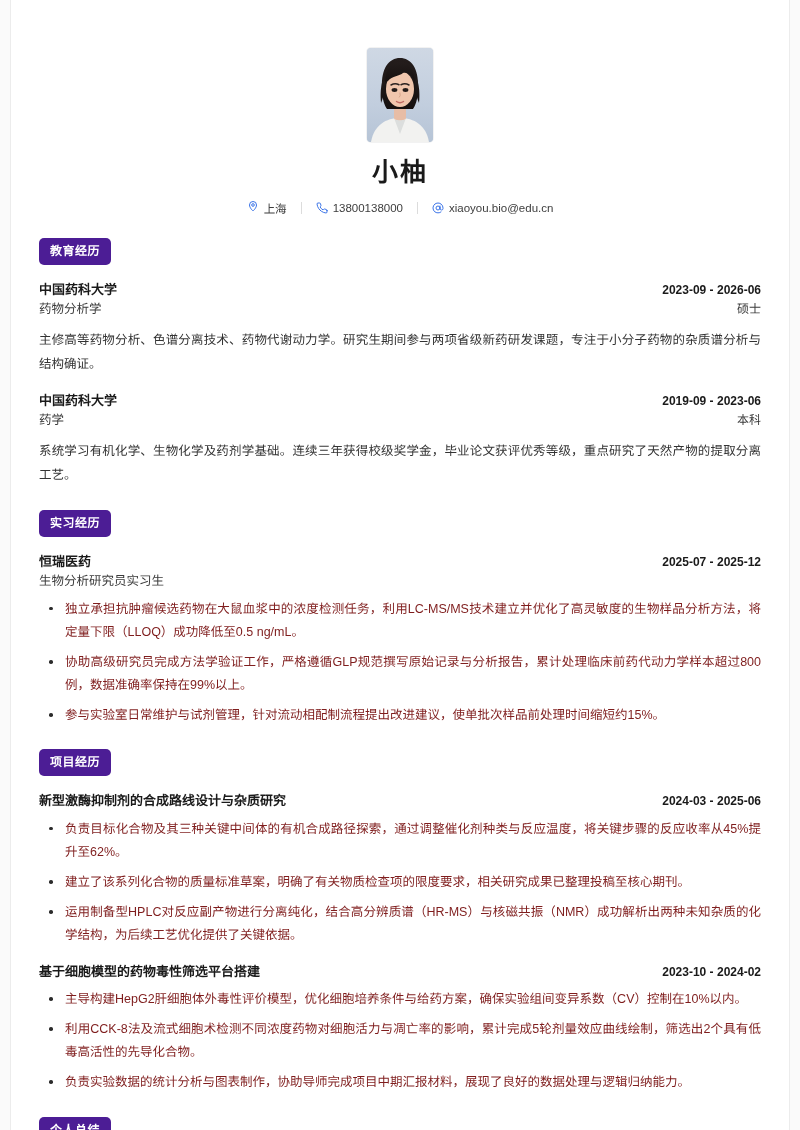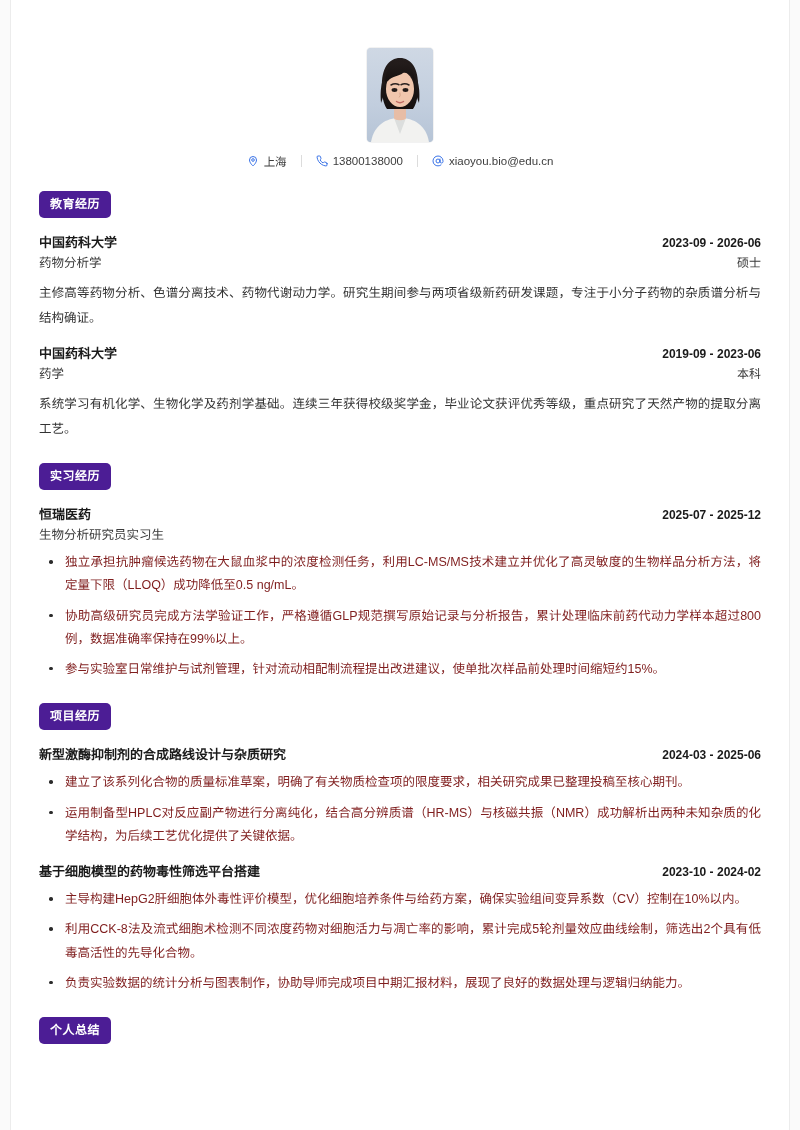--- a/index.html
+++ b/index.html
@@ -55,21 +55,21 @@
     margin-top: 11px;
     display: flex;
     align-items: center;
     justify-content: center;
     gap: 0px;
     font-size: 11.5px;
     color: #3d3d3d;
   }
   .contact-item {
     display: inline-flex;
-    align-items: center;
+    align-items: flex-start;
     gap: 5px;
     padding: 0 14px;
   }
   .contact-item .ico {
     display: inline-flex;
     align-items: center;
     justify-content: center;
     width: 12px;
     height: 12px;
     color: #3b74e8;
@@ -208,20 +208,21 @@
 
         <ellipse cx="27.5" cy="42" rx="2.9" ry="1.9" fill="#221b19"></ellipse>
         <ellipse cx="38.5" cy="42" rx="2.9" ry="1.9" fill="#221b19"></ellipse>
 
         <path d="M33 45 q1 3 -0.6 4.2" stroke="#d8a78d" stroke-width="1" fill="none" stroke-linecap="round"></path>
 
         <path d="M29.5 53.5 q3.5 2.6 7 0" stroke="#c06a64" stroke-width="1.4" fill="none" stroke-linecap="round"></path>
       </svg>
     </div>
 
+    <div class="full-name">小柚</div>
 
     <div class="contact-row">
       <span class="contact-item">
         <span class="ico">
           <svg viewBox="0 0 24 24" fill="none" stroke="currentColor" stroke-width="2">
             <path d="M12 22s7-6.2 7-12a7 7 0 1 0-14 0c0 5.8 7 12 7 12z"></path>
             <circle cx="12" cy="10" r="2.6"></circle>
           </svg>
         </span>
         <span>上海</span>
@@ -301,20 +302,21 @@
 
   <div class="section">
     <span class="badge">项目经历</span>
 
     <div class="entry">
       <div class="entry-top">
         <span class="entry-title">新型激酶抑制剂的合成路线设计与杂质研究</span>
         <span class="entry-date">2024-03 - 2025-06</span>
       </div>
       <ul class="bullets">
+        <li>负责目标化合物及其三种关键中间体的有机合成路径探索，通过调整催化剂种类与反应温度，将关键步骤的反应收率从45%提升至62%。</li>
         <li>建立了该系列化合物的质量标准草案，明确了有关物质检查项的限度要求，相关研究成果已整理投稿至核心期刊。</li>
         <li>运用制备型HPLC对反应副产物进行分离纯化，结合高分辨质谱（HR-MS）与核磁共振（NMR）成功解析出两种未知杂质的化学结构，为后续工艺优化提供了关键依据。</li>
       </ul>
     </div>
 
     <div class="entry">
       <div class="entry-top">
         <span class="entry-title">基于细胞模型的药物毒性筛选平台搭建</span>
         <span class="entry-date">2023-10 - 2024-02</span>
       </div>

